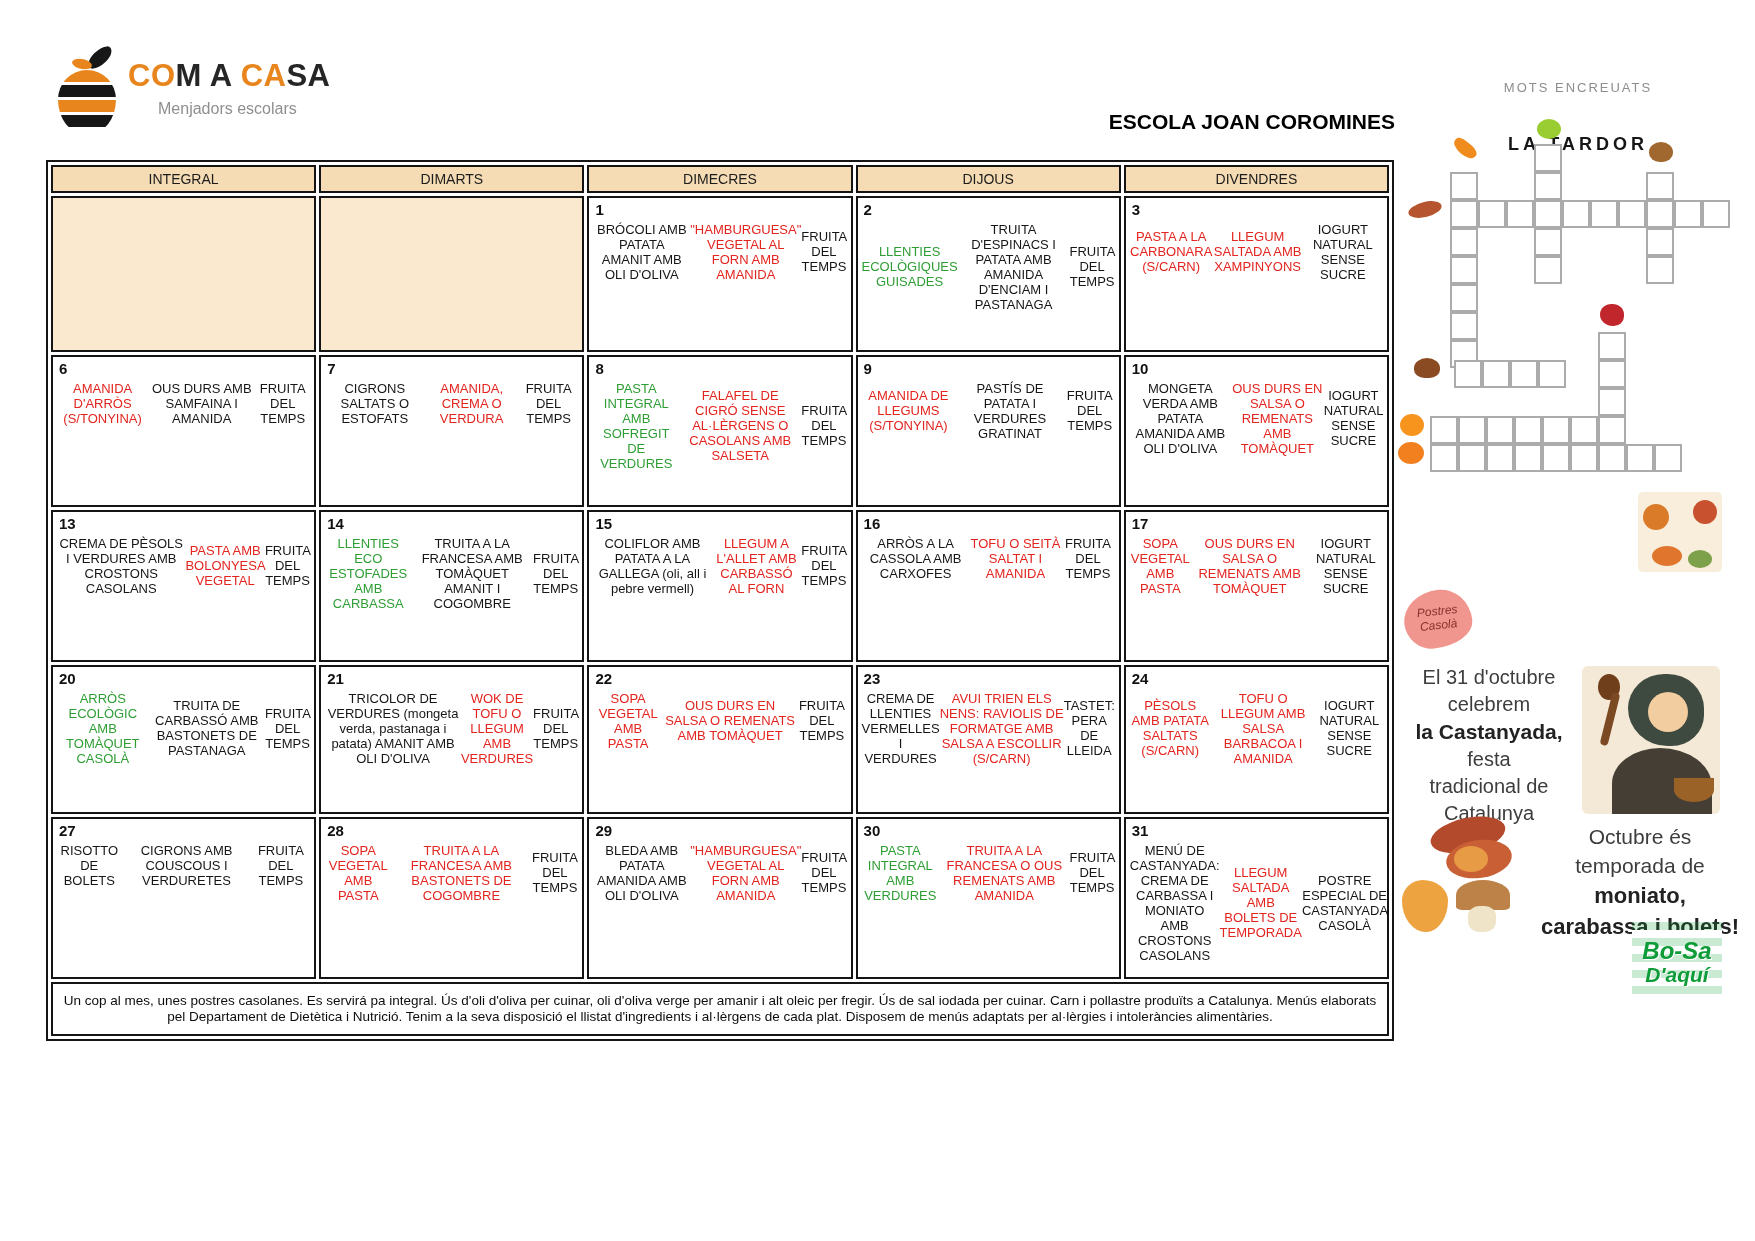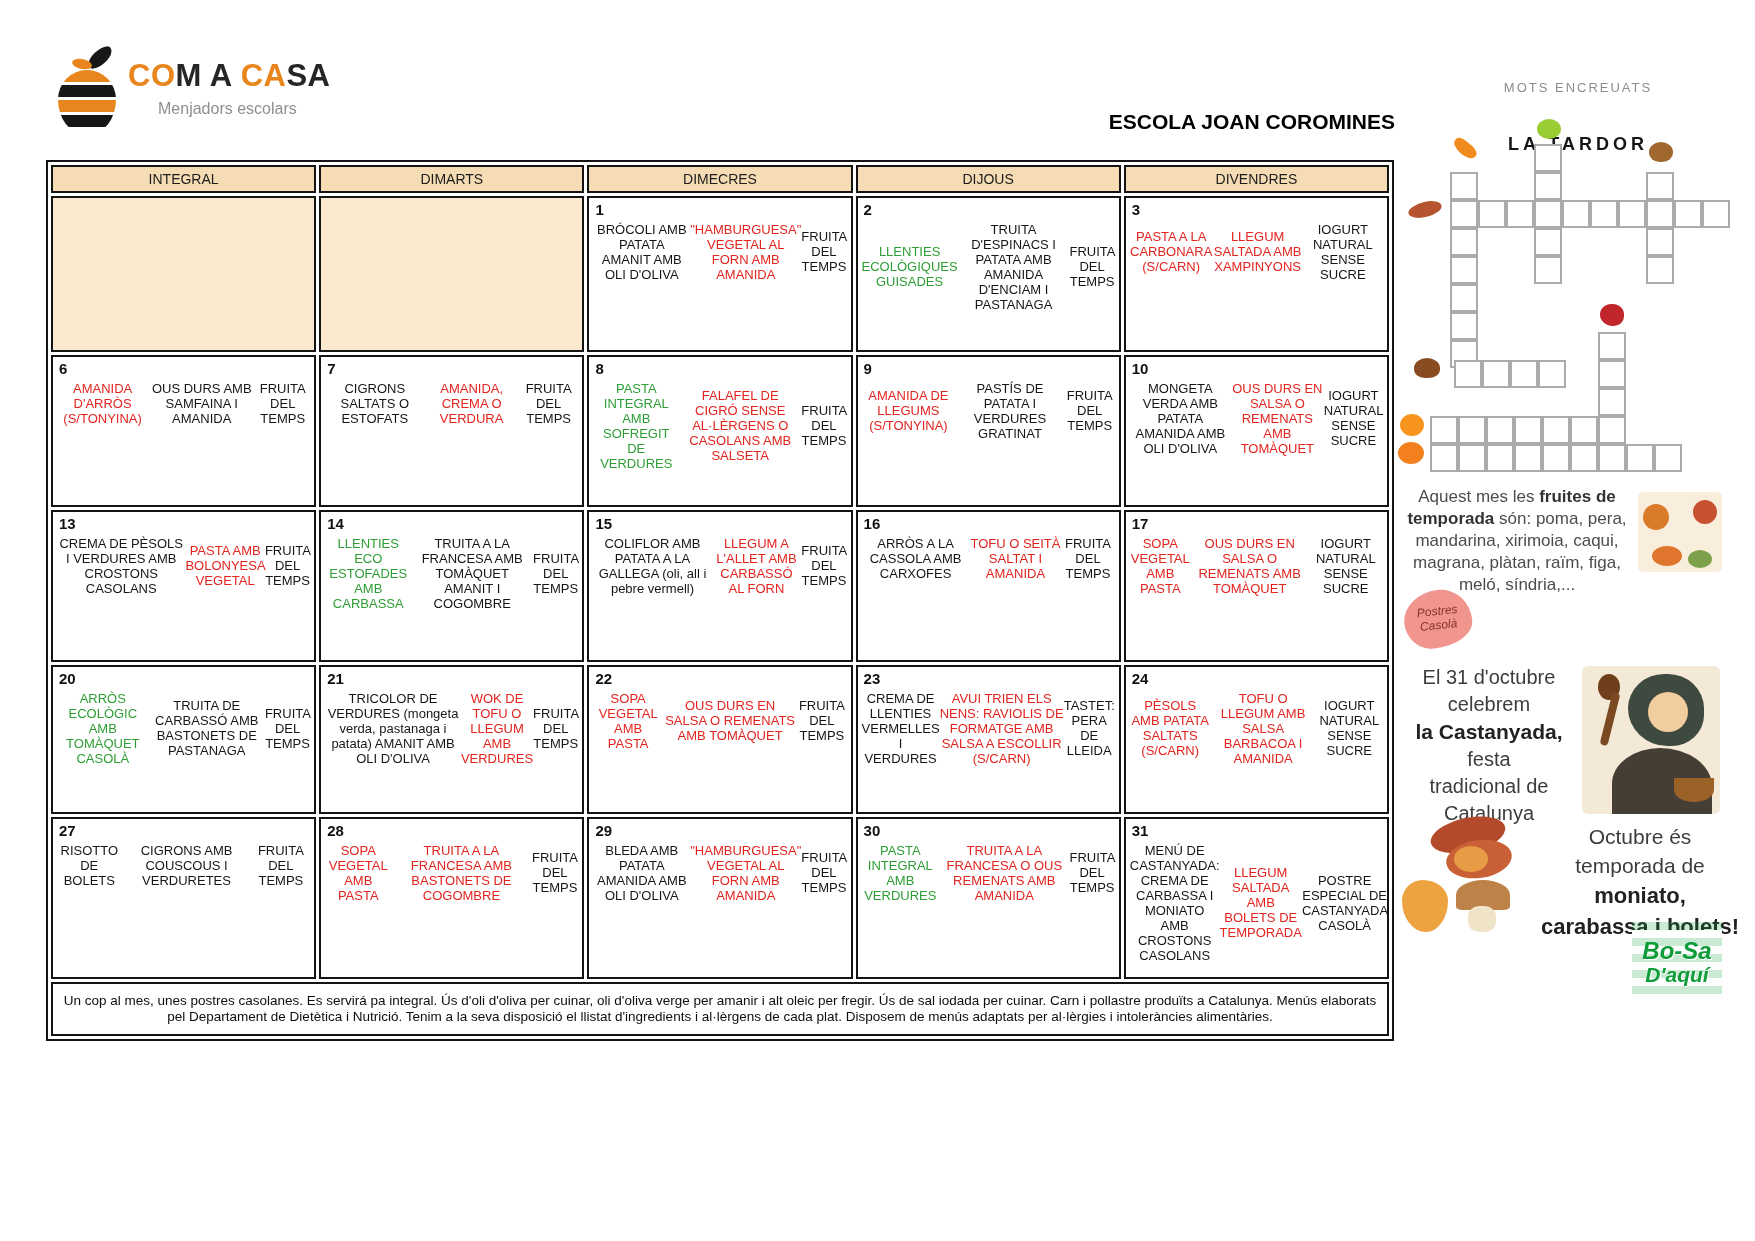--- a/index.html
+++ b/index.html
@@ -393,23 +393,20 @@
       <div class="cw-ic" style="left: 52px; top: 14px; width: 26px; height: 13px; background: rgb(240, 140, 30); transform: rotate(40deg); border-radius: 45% 45% 60% 60%;"></div>
       <div class="cw-ic" style="left: 137px; top: -9px; width: 24px; height: 20px; background: rgb(154, 205, 50); transform: none; border-radius: 50%;"></div>
       <div class="cw-ic" style="left: 249px; top: 14px; width: 24px; height: 20px; background: rgb(160, 103, 46); transform: none; border-radius: 50% 50% 45% 45%;"></div>
       <div class="cw-ic" style="left: 8px; top: 74px; width: 34px; height: 15px; background: rgb(181, 84, 46); transform: rotate(-14deg); border-radius: 50%;"></div>
       <div class="cw-ic" style="left: 200px; top: 176px; width: 24px; height: 22px; background: rgb(192, 38, 44); transform: none; border-radius: 50% 50% 45% 55%;"></div>
       <div class="cw-ic" style="left: 14px; top: 230px; width: 26px; height: 20px; background: rgb(138, 75, 34); transform: none; border-radius: 55% 55% 45% 45%;"></div>
       <div class="cw-ic" style="left: 0px; top: 286px; width: 24px; height: 22px; background: rgb(247, 148, 29); transform: none; border-radius: 50%;"></div>
       <div class="cw-ic" style="left: -2px; top: 314px; width: 26px; height: 22px; background: rgb(242, 128, 30); transform: none; border-radius: 50%;"></div>
     </div>
 
-  <div class="fruites">
-    <span>Aquest mes les </span><b>fruites de temporada</b><span> són:  poma, pera, mandarina, xirimoia, caqui, magrana, plàtan, raïm, figa, meló, síndria,...</span>
-  </div>
   <div class="fruites-img">
     <div class="tree1"></div>
     <div class="tree2"></div>
     <div class="blob1"></div>
     <div class="blob2"></div>
   </div>
 
   <div class="stamp">
     <div>Postres</div>
     <div>Casolà</div>

